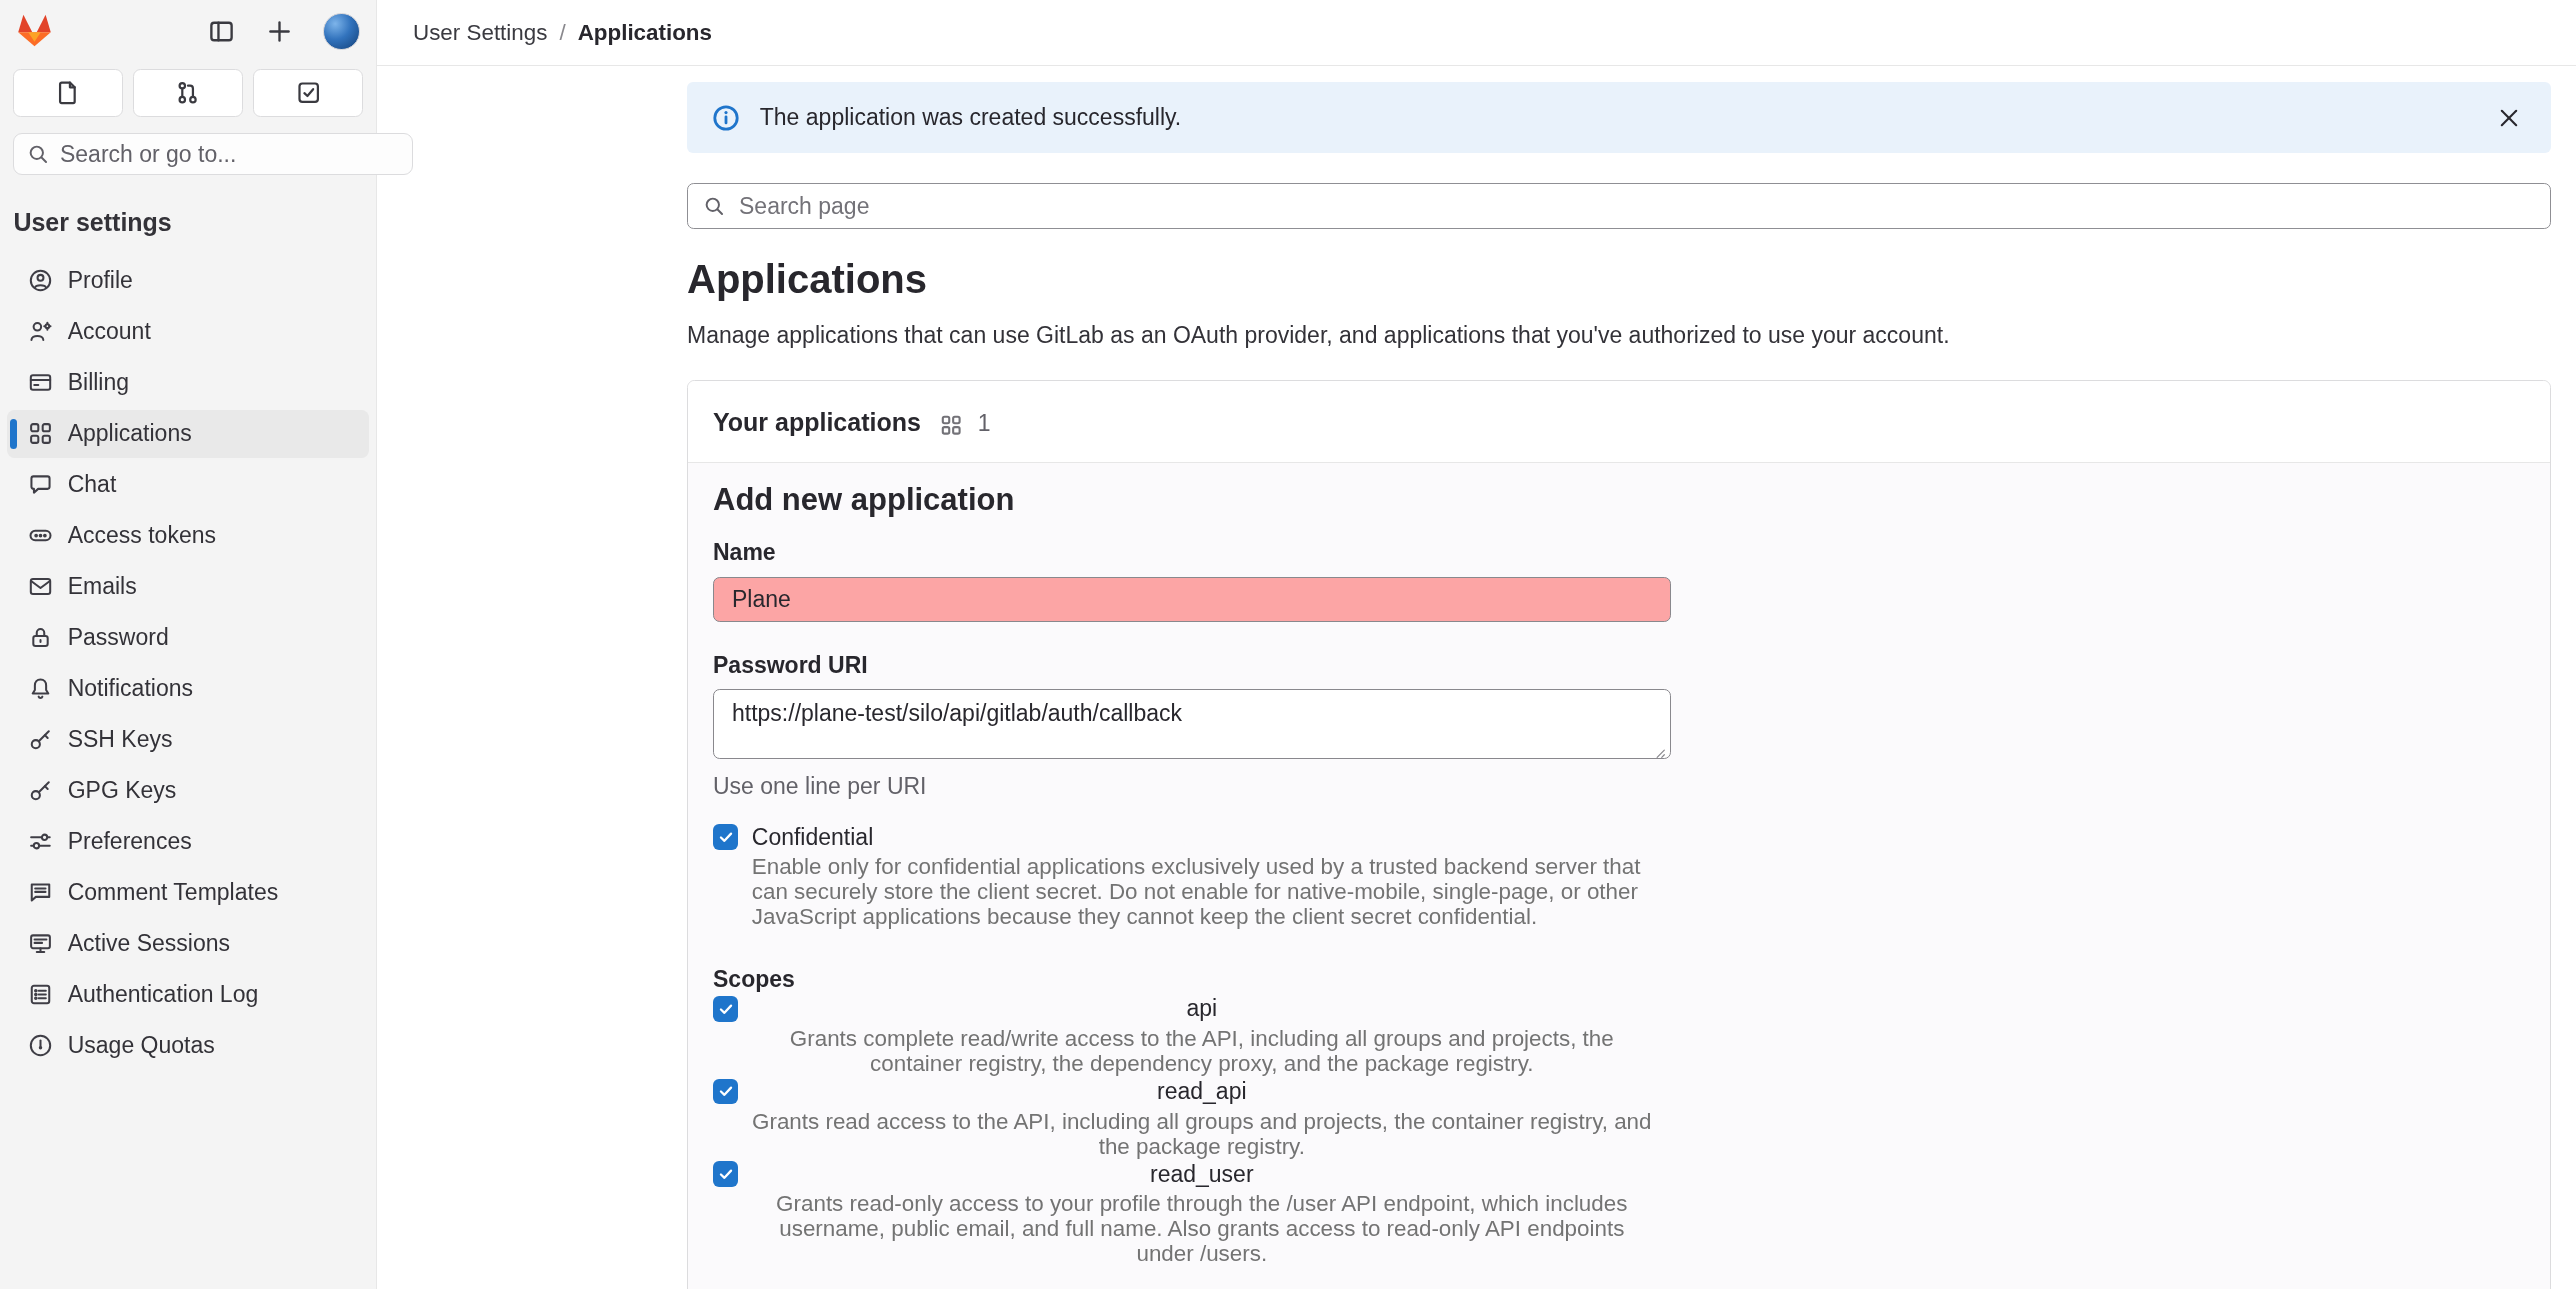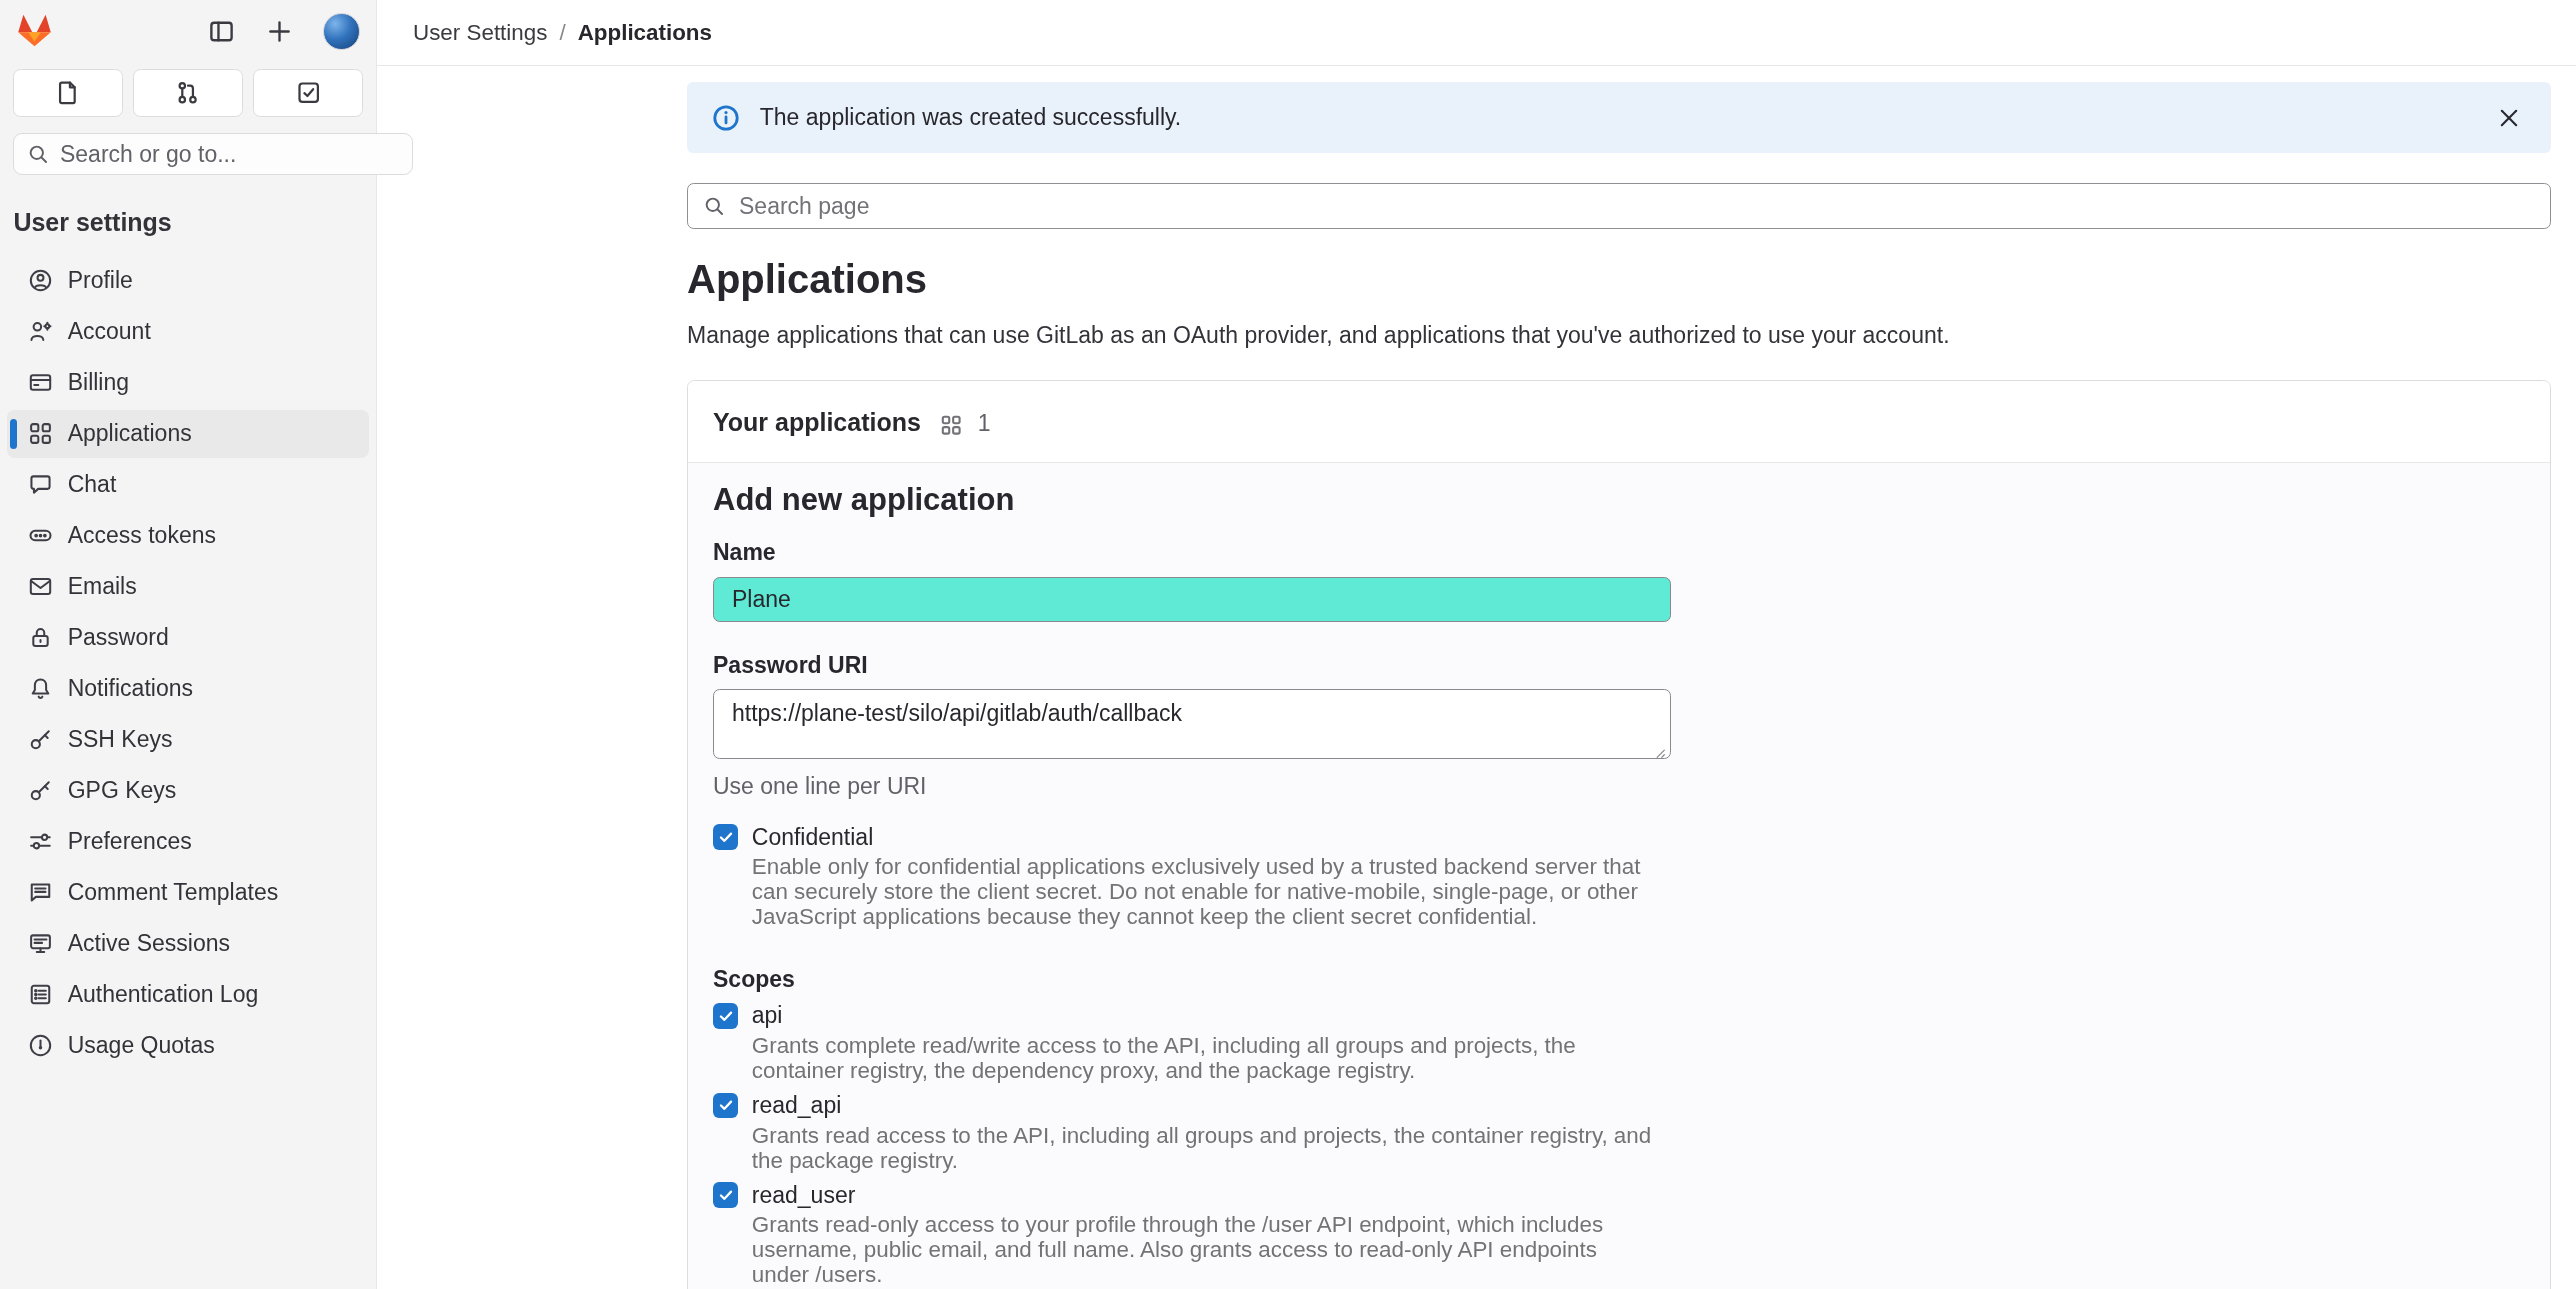--- a/index.html
+++ b/index.html
@@ -111,37 +111,37 @@
   .card-title { font-size: 25px; font-weight: 700; color: #28272d; line-height: 30px; }
   .card-count-icon { width: 22.4px; height: 22.4px; color: #737278; margin-left: 4.5px; }
   .card-count { font-size: 23px; color: #626168; }
 
   .card-body { background: #fbfafc; padding: 19.4px 25px 67px 25px; }
   .form-title { font-size: 31px; font-weight: 700; color: #28272d; line-height: 36px; }
   .form-label { display: block; margin-top: 21px; font-size: 23px; font-weight: 700; color: #28272d; line-height: 27px; }
   .form-label.second { margin-top: 30px; }
   .text-input {
     display: block; margin-top: 10.5px; width: 958px; height: 45px;
-    border: 1.5px solid #89888d; border-radius: 6.7px; background: #5eead4;
+    border: 1.5px solid #89888d; border-radius: 6.7px; background: #fca5a5;
     padding: 0 18px; font-size: 23px; font-family: inherit; color: #28272d;
   }
   .textarea-wrap { position: relative; width: 958px; margin-top: 10.5px; }
   .textarea-wrap textarea {
     display: block; width: 958px; height: 70px; resize: none;
     border: 1.5px solid #89888d; border-radius: 6.7px; background: #fff;
     padding: 9px 18px; font-size: 23px; font-family: inherit; color: #28272d;
     line-height: 28px; overflow: hidden;
   }
   .resize-grip { position: absolute; right: 3.7px; bottom: 3.7px; width: 16.4px; height: 16.4px; cursor: ns-resize; }
   .resize-grip svg { width: 16.4px; height: 16.4px; color: #89888d; }
   .help-text { margin-top: 13.4px; font-size: 23px; color: #626168; line-height: 27px; }
 
   .check-row { display: flex; align-items: flex-start; gap: 13.4px; }
   .check-row.confidential { margin-top: 24px; }
-  .check-row.scope { margin-top: 9px; }
+  .check-row.scope { margin-top: 2px; text-align: center; }
   .checkbox {
     width: 25.4px; height: 25.4px; border-radius: 6px; background: #1f75cb;
     flex: none; margin-top: 0.7px; display: flex; align-items: center; justify-content: center;
     cursor: pointer;
   }
   .checkbox svg { width: 18px; height: 18px; color: #fff; }
   .check-label { font-size: 23px; color: #28272d; line-height: 27px; cursor: pointer; }
   .check-desc { margin-top: 3.7px; font-size: 22.4px; color: #737373; line-height: 25px; max-width: 900px; }
   .scopes-label { margin-top: 37px; font-size: 23px; font-weight: 700; color: #28272d; line-height: 27px; }
 </style>

